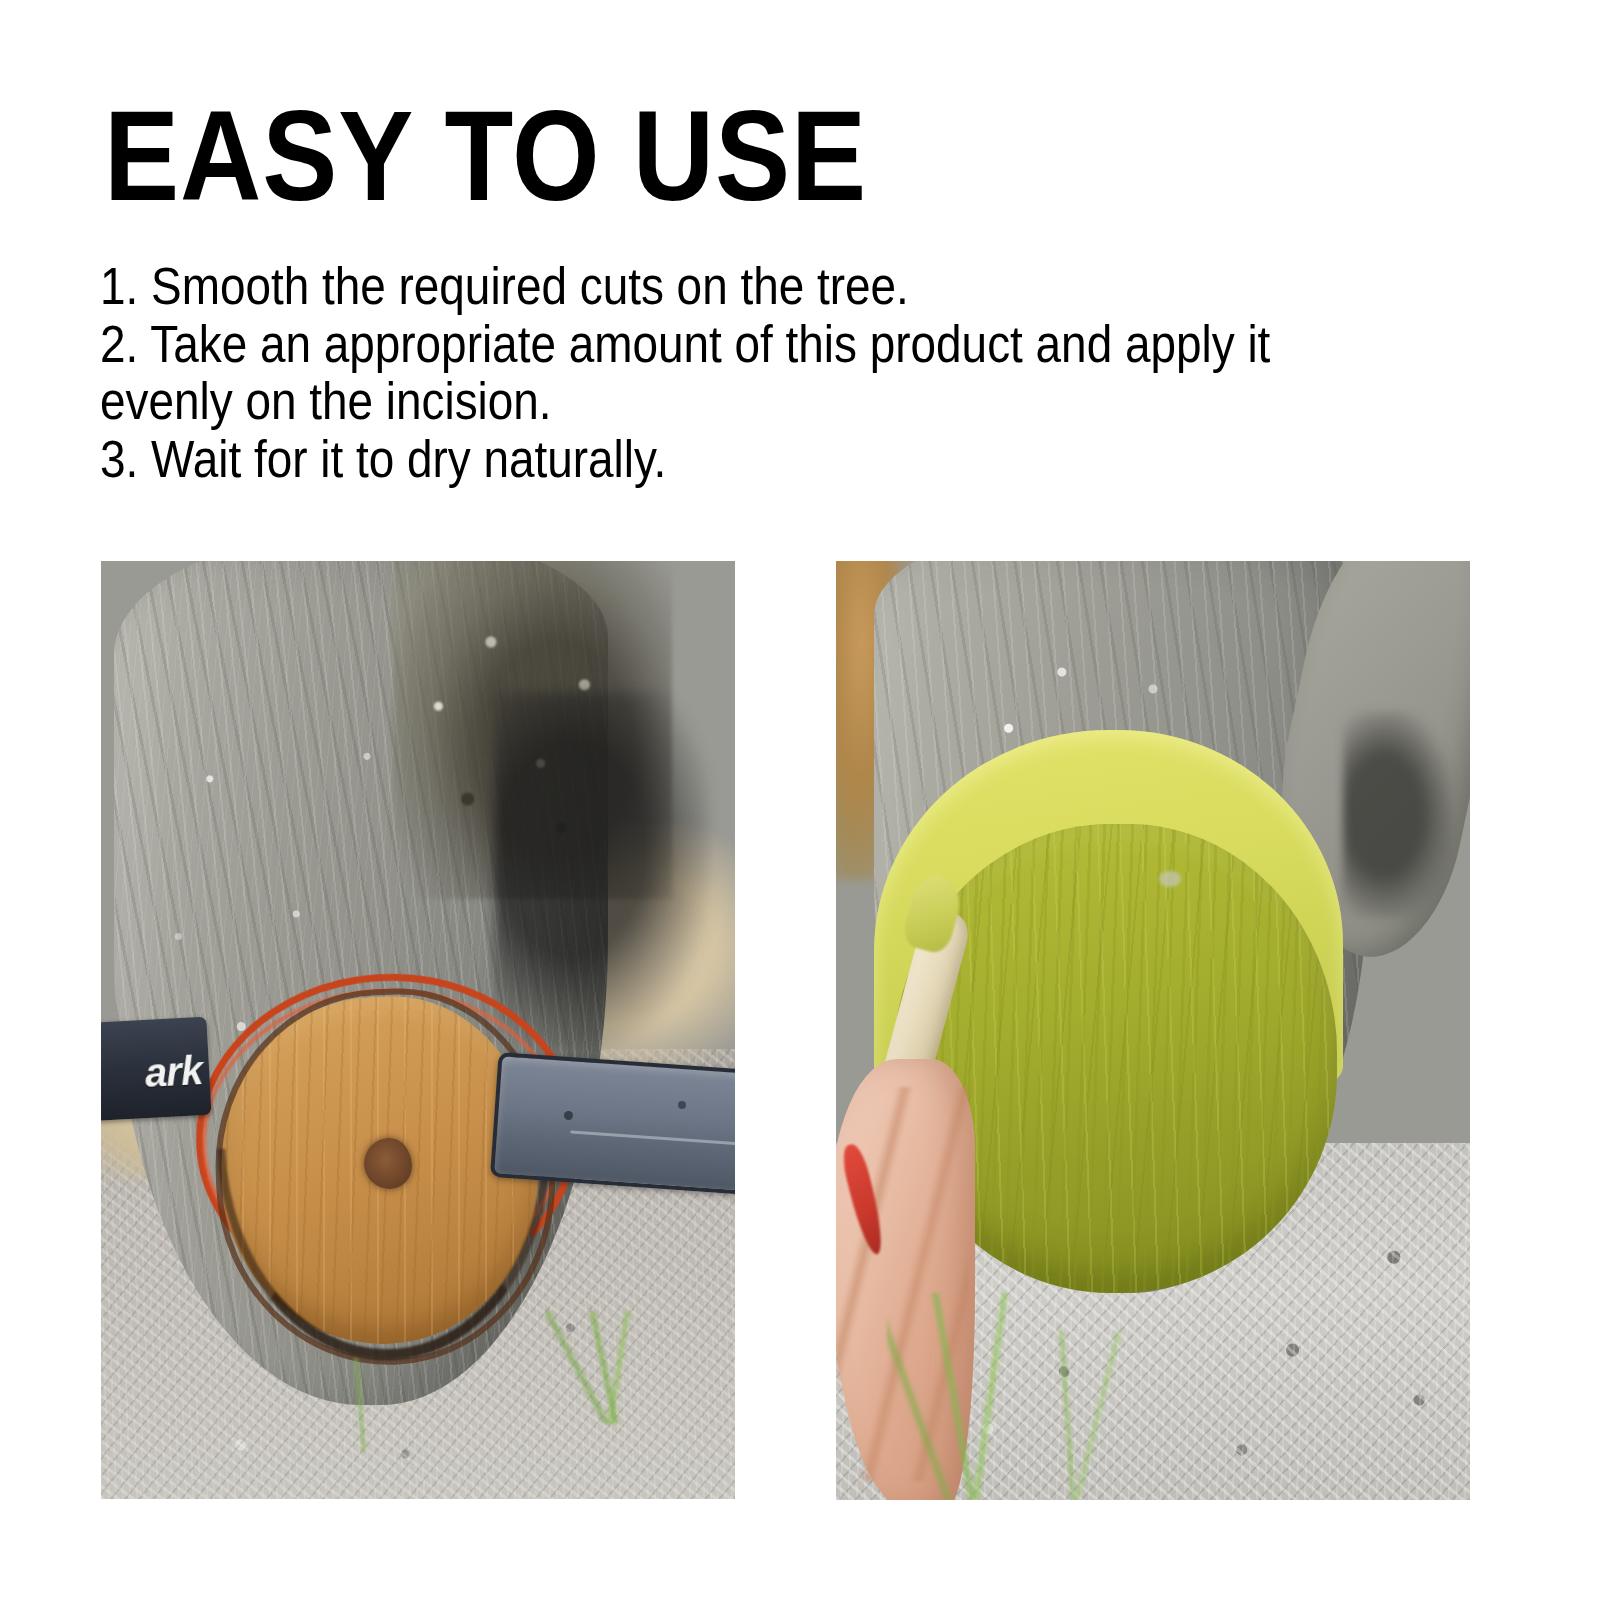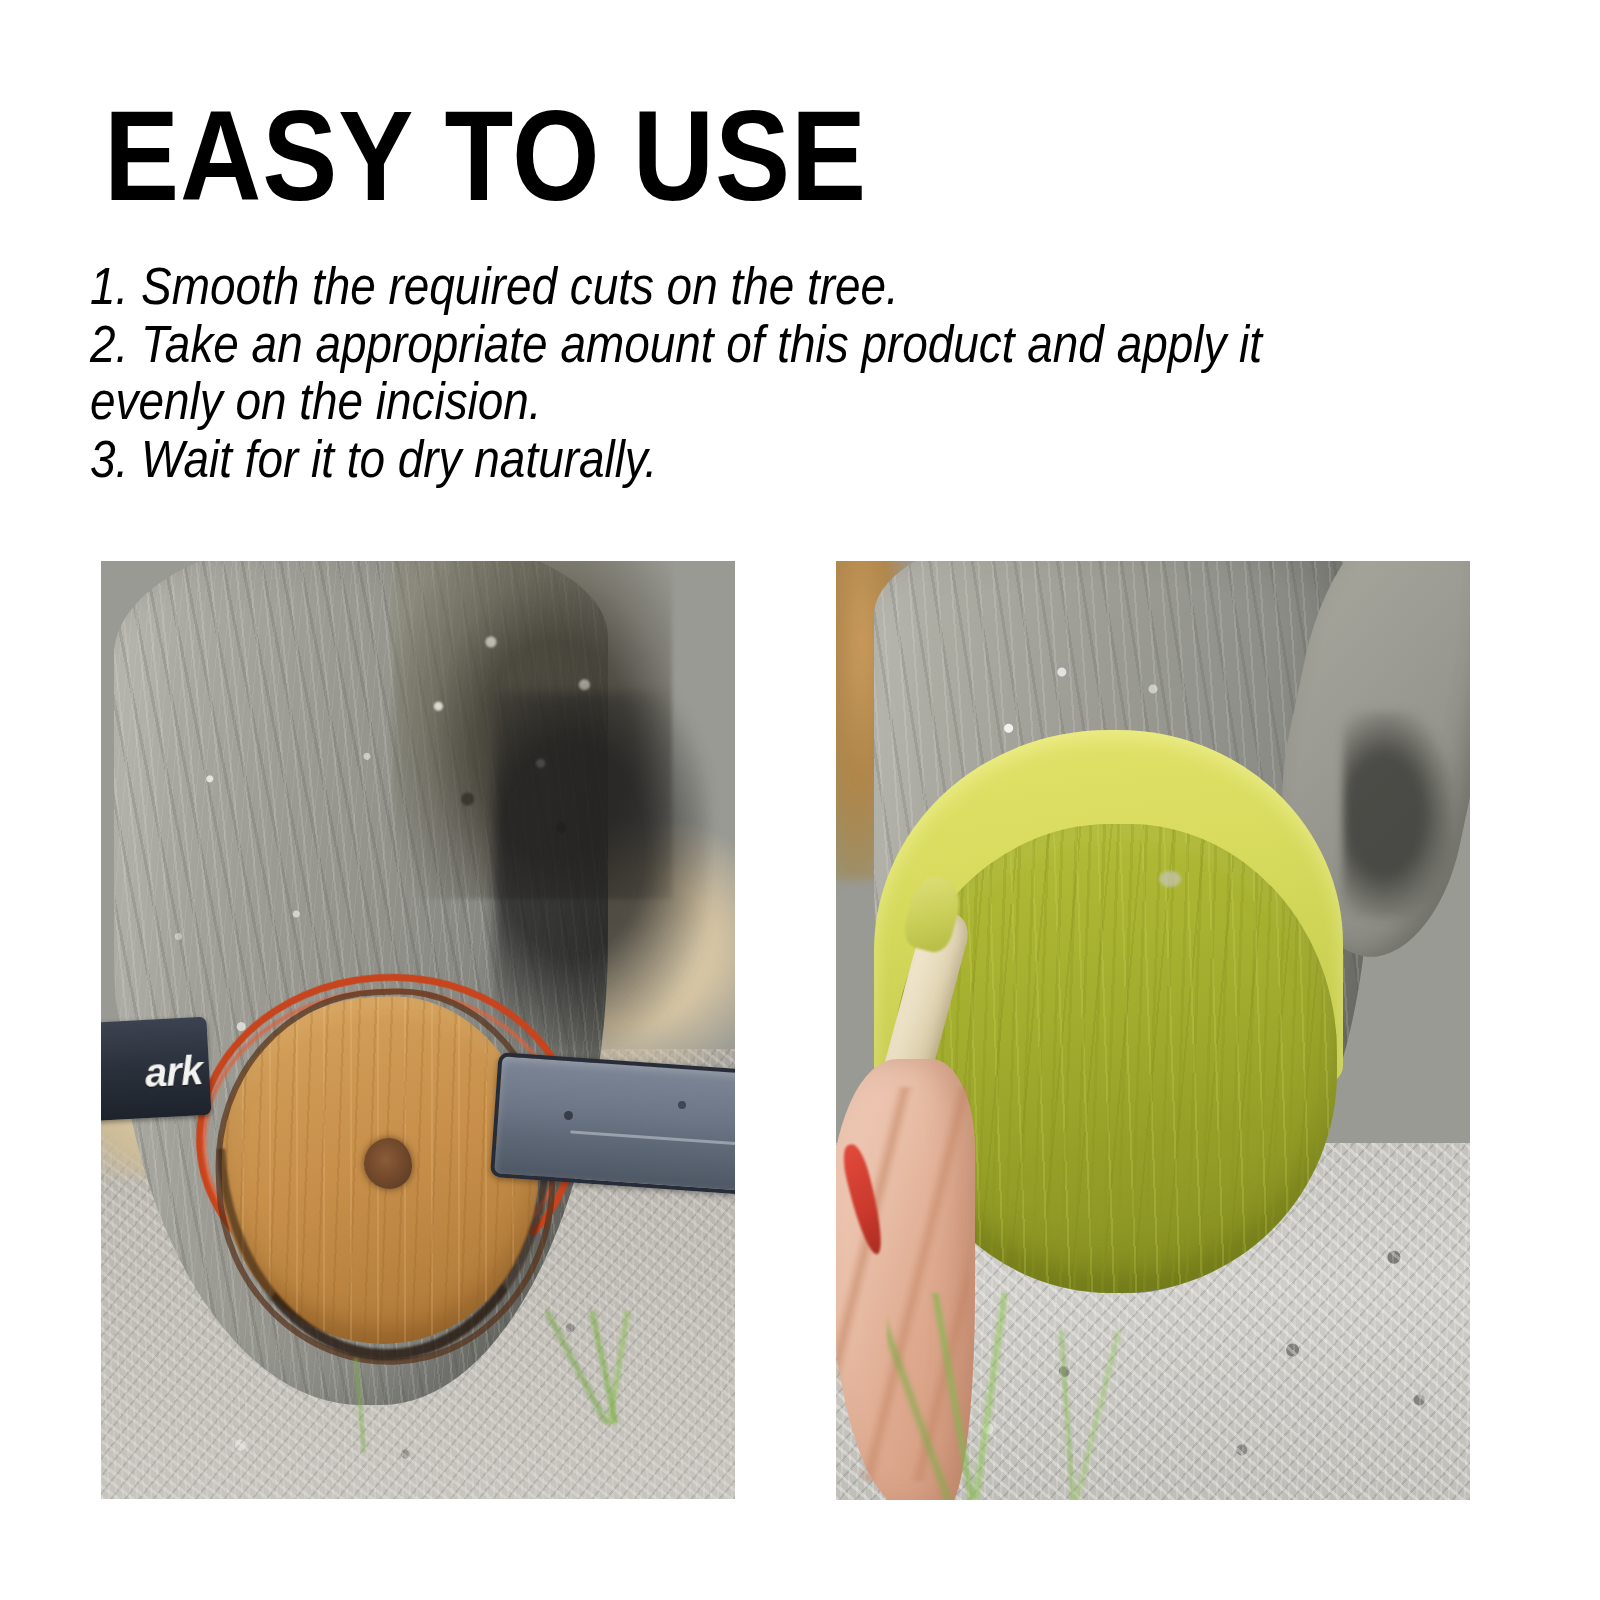--- a/index.html
+++ b/index.html
@@ -28,24 +28,23 @@
     letter-spacing: 1px;
     color: #000000;
     transform: scaleX(0.88);
     transform-origin: left top;
     white-space: nowrap;
   }
 
   
   #instructions {
     position: absolute;
-    left: 90px;
+    left: 100px;
     top: 258px;
     width: 1420px;
-    font-style: italic;
   }
   .instruction-line {
     font-family: "Liberation Sans", sans-serif;
     font-weight: normal;
     font-size: 51px;
     line-height: 1.13;
     color: #000000;
     transform: scaleX(0.9);
     transform-origin: left top;
     white-space: pre-wrap;

